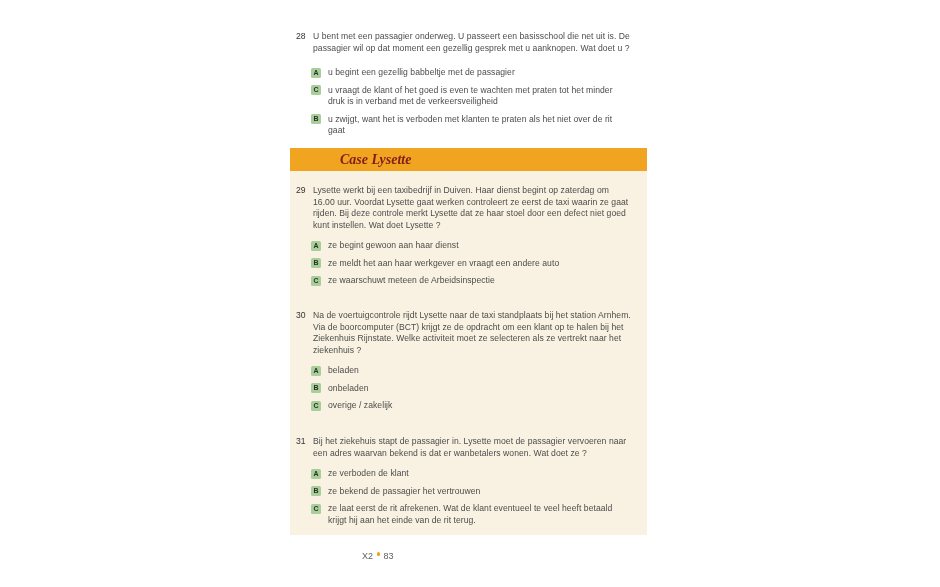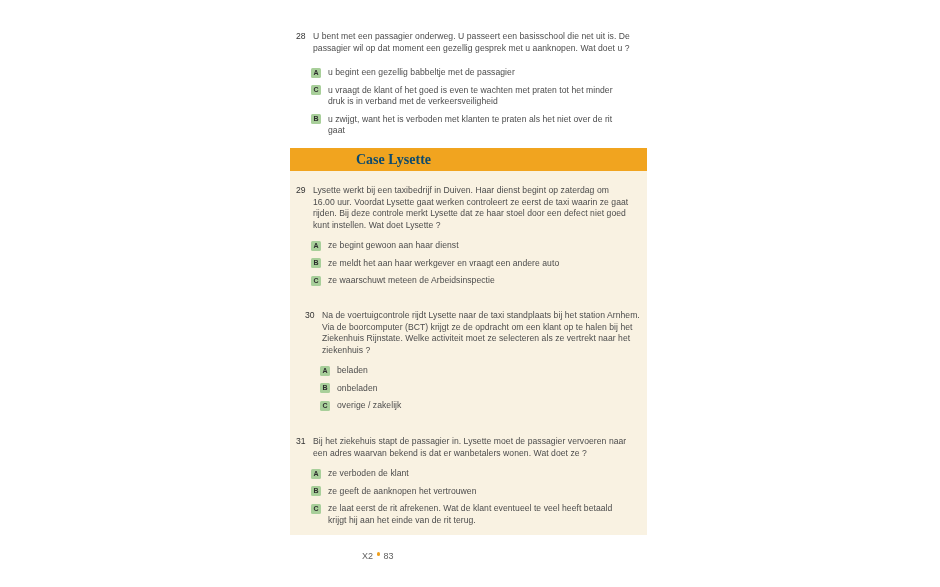--- a/index.html
+++ b/index.html
@@ -32,30 +32,30 @@
     border-radius:1.5px;
   }
   .opt-text{margin:0;white-space:pre-line;}
   
   #q28{left:296px;top:31px;width:350px;}
   .case-banner{
     position:absolute;left:290px;top:148px;width:357px;height:23px;
     background:var(--accent);
   }
   .case-banner-title{
-    padding-left:66px;line-height:23px;
-    font-family:"Liberation Serif", serif;font-weight:bold;
-    font-size:14px;color:#0c4a6e;
+    padding-left:50px;line-height:23px;
+    font-family:"Liberation Serif", serif;font-style:italic;font-weight:bold;
+    font-size:14px;color:#7f1d1d;
   }
   .case-section{
     position:absolute;left:290px;top:171px;width:357px;height:364px;
     background:var(--cream);
   }
   #q29{left:6px;top:14px;width:346px;}
-  #q30{left:15px;top:139px;width:346px;}
+  #q30{left:6px;top:139px;width:346px;}
   #q31{left:6px;top:265px;width:346px;}
   
   .footer{
     position:absolute;left:362px;top:551px;
     display:flex;align-items:flex-start;
     font-size:9px;color:#5f5f5f;
   }
   .footer .sep{
     width:3.5px;height:3.5px;border-radius:50%;
     background:var(--dot);margin:1px 3.5px 0 3.5px;
@@ -150,21 +150,21 @@
         <p class="q-text">Bij het ziekehuis stapt de passagier in. Lysette moet de passagier vervoeren naar
 een adres waarvan bekend is dat er wanbetalers wonen. Wat doet ze ?</p>
       </div>
       <div class="options tight">
         <div class="option">
           <span class="opt-badge">A</span>
           <p class="opt-text">ze verboden de klant</p>
         </div>
         <div class="option">
           <span class="opt-badge">B</span>
-          <p class="opt-text">ze geeft de aanknopen het vertrouwen</p>
+          <p class="opt-text">ze bekend de passagier het vertrouwen</p>
         </div>
         <div class="option">
           <span class="opt-badge">C</span>
           <p class="opt-text">ze laat eerst de rit afrekenen. Wat de klant eventueel te veel heeft betaald
 krijgt hij aan het einde van de rit terug.</p>
         </div>
       </div>
     </div>
 
   </div>

